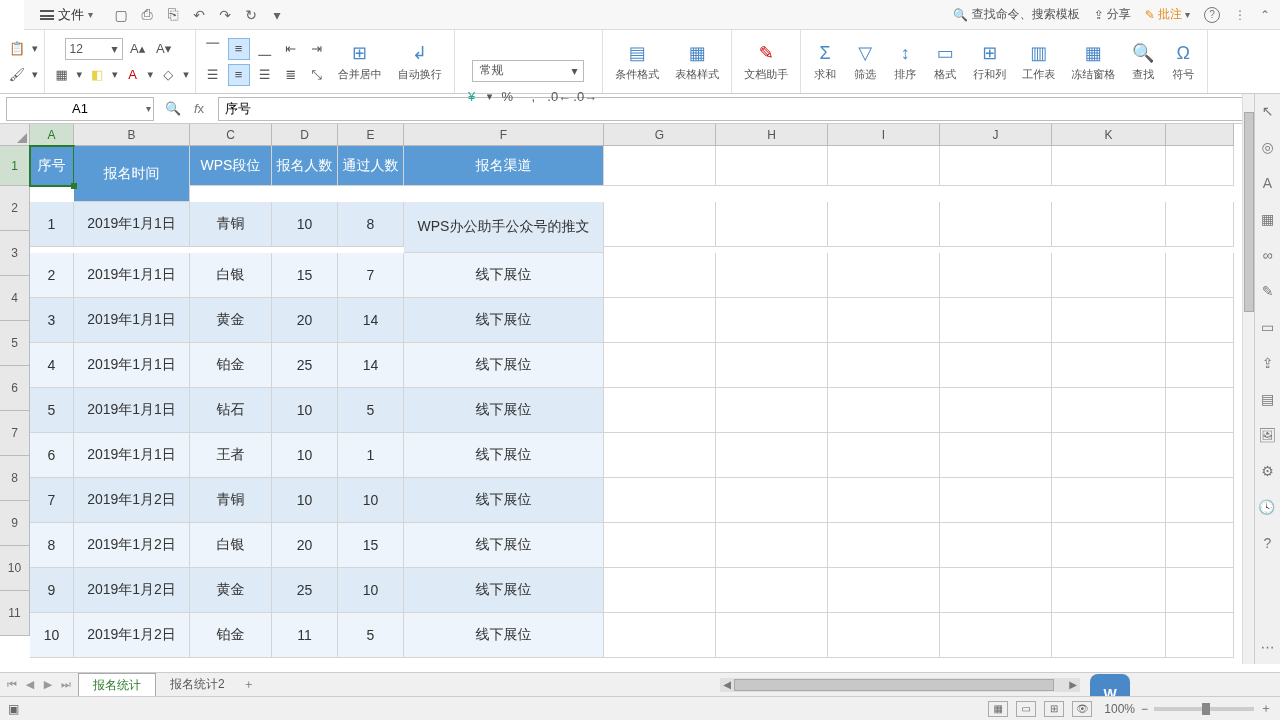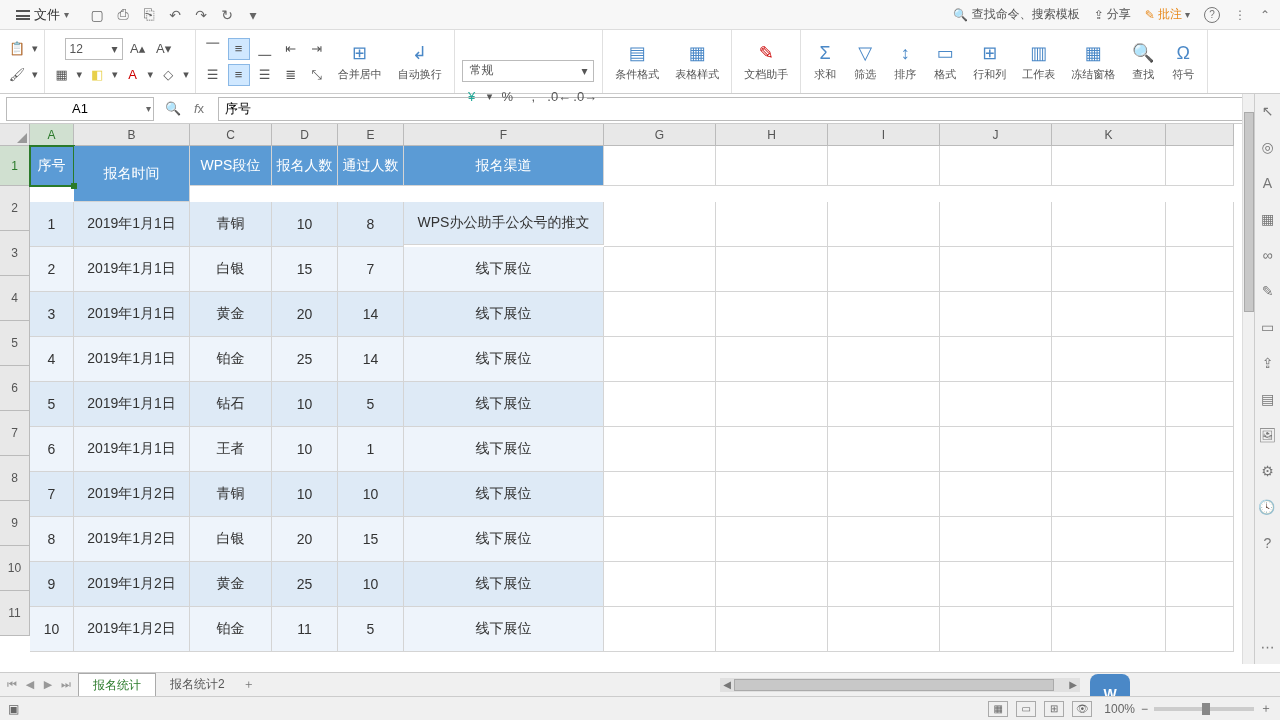--- a/index.html
+++ b/index.html
@@ -1,19 +1,19 @@
 <!DOCTYPE html>
 <html><head>
 <meta charset="utf-8">
 <style>
 * { margin: 0; padding: 0; box-sizing: border-box; font-family: "Microsoft YaHei", sans-serif; }
 body { width: 1280px; height: 720px; background: #fff; overflow: hidden; position: relative; }
 
 
-.menubar { height: 30px; background: #f7f7f7; display: flex; align-items: center; padding: 0 10px; font-size: 13px; color: #333; border-bottom: 1px solid #ddd; }
+.menubar { height: 30px; background: #f7f7f7; display: flex; align-items: center; padding: 0 10px; font-size: 13px; color: #333; border-bottom: 1px solid #ddd; margin-left: 24px; }
 .menubar .file-btn { display: flex; align-items: center; gap: 4px; padding: 2px 6px; cursor: pointer; }
 .menubar .hamburger { display: inline-block; width: 14px; height: 10px; border-top: 2px solid #555; border-bottom: 2px solid #555; position: relative; }
 .menubar .hamburger::before { content:""; position:absolute; top:3px; left:0; width:14px; height:2px; background:#555; }
 .menubar .chev { font-size: 10px; color: #666; }
 .menubar .qat { display: flex; gap: 10px; margin-left: 14px; margin-right: 18px; }
 .menubar .qat span { width: 16px; height: 16px; display: inline-flex; align-items: center; justify-content: center; color: #666; font-size: 14px; cursor: pointer; }
 .menubar .tabs { display: flex; gap: 2px; }
 .menubar .tab { padding: 4px 10px; cursor: pointer; color: #333; }
 .menubar .tab.active { background: #22b24c; color: #fff; border-radius: 2px; }
 .menubar .right { margin-left: auto; display: flex; align-items: center; gap: 14px; color: #555; font-size: 12px; }
@@ -26,21 +26,21 @@
 .ribbon .group { border-right: 1px solid #e0e0e0; display: flex; align-items: center; padding: 0 6px; gap: 4px; position: relative; }
 .ribbon .stack { display: flex; flex-direction: column; gap: 4px; align-items: center; }
 .ribbon .row2 { display: flex; gap: 4px; align-items: center; }
 .ribbon .btn { width: 22px; height: 22px; display: inline-flex; align-items: center; justify-content: center; border: 1px solid transparent; cursor: pointer; font-size: 13px; color: #555; }
 .ribbon .btn.active { background: #d0e8ff; border-color: #8ab8e6; }
 .ribbon .bigbtn { display: flex; flex-direction: column; align-items: center; justify-content: center; padding: 4px 6px; cursor: pointer; gap: 2px; }
 .ribbon .bigbtn .bi { width: 24px; height: 24px; display: inline-flex; align-items: center; justify-content: center; font-size: 18px; color: #4a88c7; }
 .ribbon .bigbtn span.lbl { font-size: 11px; color: #555; white-space: nowrap; }
 .ribbon select, .ribbon .combo { height: 22px; font-size: 12px; border: 1px solid #bbb; background: #fff; }
 .ribbon .fontsize { width: 58px; padding: 0 4px; display: flex; align-items: center; justify-content: space-between; }
-.ribbon .fmtcombo { width: 132px; padding: 8px 6px; display: flex; align-items: center; justify-content: space-between; margin-top: 44px; }
+.ribbon .fmtcombo { width: 112px; padding: 8px 6px; display: flex; align-items: center; justify-content: space-between; margin-top: 44px; }
 
 
 .fxbar { height: 30px; background: #fff; border-bottom: 1px solid #ccc; display: flex; align-items: center; font-size: 13px; }
 .fxbar .namebox { width: 148px; height: 24px; border: 1px solid #bbb; margin-left: 6px; display: flex; align-items: center; justify-content: center; position: relative; }
 .fxbar .namebox .dd { position: absolute; right: 2px; font-size: 10px; color: #666; }
 .fxbar .fxicons { display: flex; gap: 8px; margin: 0 10px; color: #777; }
 .fxbar .fxicons span { cursor: pointer; width: 18px; text-align: center; }
 .fxbar .fxinput { flex: 1; height: 24px; border: 1px solid #bbb; padding: 0 6px; display: flex; align-items: center; margin-right: 30px; }
 
 
@@ -319,21 +319,21 @@
         <div class="cell" style="width: 114px; height: 40px; background: rgb(255, 255, 255);"></div>
         <div class="cell" style="width: 68px; height: 40px; background: rgb(255, 255, 255);"></div>
       </div>
       <div class="handle" style="left: 41px; top: 37px;"></div>
       <div class="row even">
         <div class="cell filled" style="width: 44px; height: 45px;">1</div>
         <div class="cell filled" style="width: 116px; height: 45px;">2019年1月1日</div>
         <div class="cell filled" style="width: 82px; height: 45px;">青铜</div>
         <div class="cell filled" style="width: 66px; height: 45px;">10</div>
         <div class="cell filled" style="width: 66px; height: 45px;">8</div>
-        <div class="cell filled" style="width: 200px; height: 43px;">WPS办公助手公众号的推文</div>
+        <div class="cell filled" style="width: 200px; height: 51px;">WPS办公助手公众号的推文</div>
         <div class="cell" style="width: 112px; height: 45px;"></div>
         <div class="cell" style="width: 112px; height: 45px;"></div>
         <div class="cell" style="width: 112px; height: 45px;"></div>
         <div class="cell" style="width: 112px; height: 45px;"></div>
         <div class="cell" style="width: 114px; height: 45px;"></div>
         <div class="cell" style="width: 68px; height: 45px;"></div>
       </div>
       <div class="row odd">
         <div class="cell filled" style="width: 44px; height: 45px;">2</div>
         <div class="cell filled" style="width: 116px; height: 45px;">2019年1月1日</div>

